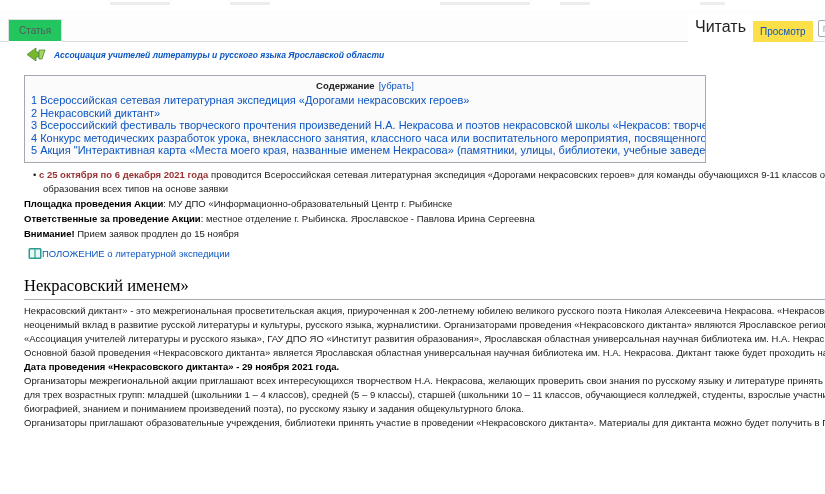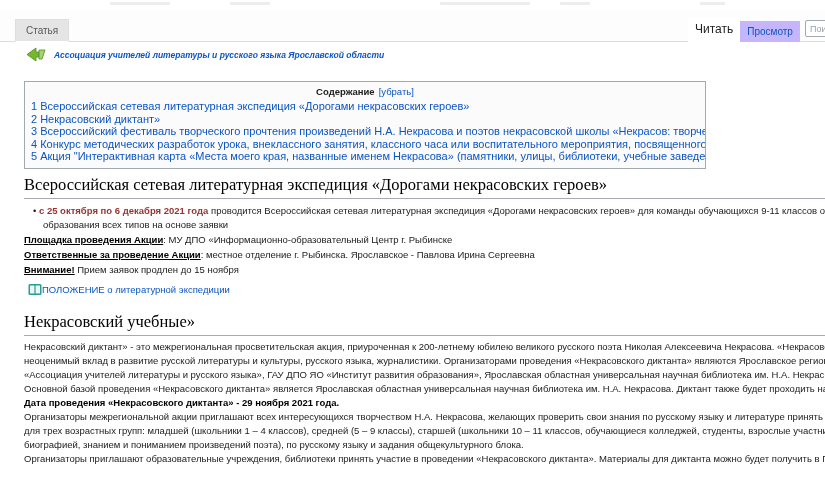--- a/index.html
+++ b/index.html
@@ -12,45 +12,45 @@
     font-family: "Liberation Sans", sans-serif;
     color: #202122;
   }
   
   .top-remnants { position: absolute; top: 0; left: 0; width: 825px; height: 9px; }
   .top-remnants span { position: absolute; top: 2px; height: 3px; background: #ededed; border-radius: 1px; }
 
   
   .tabbar { position: absolute; top: 10px; left: 0; width: 1000px; height: 32px;
             border-bottom: 1px solid #d9dde1; background: #fdfdfd; }
-  .tab-article { position: absolute; left: 15px; bottom: -1px; padding: 5px 10px 5px;
-                 font-size: 10px; color: #54595d; background: #e5e5e5;
+  .tab-article { position: absolute; left: 8px; bottom: -1px; padding: 5px 10px 5px;
+                 font-size: 10px; color: #54595d; background: #22c55e;
                  border: 1px solid #dcdfe2; border-bottom: 1px solid #fff; cursor: pointer; }
   .right-tabs { position: absolute; left: 688px; bottom: -1px; display: flex; align-items: flex-end; }
-  .tab-read { padding: 5px 7px; font-size: 12px; color: #222; background: #fff;
+  .tab-read { padding: 5px 7px; font-size: 16px; color: #222; background: #fff;
               border-bottom: 1px solid #fff; cursor: pointer; }
-  .tab-view { padding: 5px 7px; font-size: 10px; color: var(--link); background: #c4b5fd; cursor: pointer; margin-top: 19px; }
+  .tab-view { padding: 5px 7px; font-size: 10px; color: var(--link); background: #fde047; cursor: pointer; margin-top: 19px; }
   .search-box { margin: 0 0 5px 5px; width: 150px; height: 17px;
                 border: 1px solid #a2a9b1; border-radius: 2px; padding: 1px 4px;
                 font-size: 9px; color: #54595d; font-family: "Liberation Sans", sans-serif; }
   .search-box::placeholder { color: #9aa0a6; }
 
   
   .content { position: absolute; top: 42px; left: 0; width: 825px; padding-left: 24px; }
   h1.title {
     font-family: "Liberation Serif", serif; font-weight: 400; font-size: 19px;
     color: #000; margin: 13px 0 0 4px; padding-bottom: 5px;
     border-bottom: 1px solid #c8ccd1; white-space: nowrap; overflow: hidden;
   }
   .backlink-row { margin: 5px 0 0 2px; display: flex; align-items: center; gap: 7px; font-style: italic; }
   .backlink { font-size: 8.5px; font-weight: bold; color: var(--link);
               text-decoration: none; cursor: pointer; white-space: nowrap; }
   .arrow-icon { width: 21px; height: 15px; flex: 0 0 auto; cursor: pointer; }
 
-  .toc { margin-top: 19px; width: 682px; border: 1px solid #a2a9b1; background: #fbfbfb;
+  .toc { margin-top: 13px; width: 682px; border: 1px solid #a2a9b1; background: #fbfbfb;
          padding: 4px 0 5px; }
   .toc-head { text-align: center; font-size: 9.5px; color: #202122; }
   .toc-head .toc-title { font-weight: bold; }
   .toc-head .toc-toggle { color: var(--link); font-weight: 400; margin-left: 4px; cursor: pointer; }
   .toc-list { margin-top: 3px; }
   .toc-item { padding-left: 6px; font-size: 11px; line-height: 12.6px; color: var(--link);
               white-space: nowrap; overflow: hidden; cursor: pointer; }
 
   h2.sect {
     font-family: "Liberation Serif", serif; font-weight: 400; font-size: 16.5px;
@@ -59,21 +59,21 @@
   }
   h2.sect.second { margin-top: 14px; }
 
   .bl { font-size: 9.5px; line-height: 14px; white-space: nowrap; color: #202122; }
   .bullet-block { margin-top: 5px; }
   .bullet-l1 { padding-left: 9px; }
   .bullet-l1::before { content: "• "; color: #202122; }
   .bullet-l2 { padding-left: 19px; }
   .date-red { font-weight: bold; color: var(--date_red); }
   .field { margin-top: 1px; }
-  .field b { color: #000; text-decoration: underline; }
+  .field b { color: #000; }
   .doclink-row { margin-top: 5px; display: flex; align-items: center; padding-left: 4px; height: 16px; }
   .doclink { font-size: 9.5px; color: var(--link); text-decoration: none; cursor: pointer; }
   .book-icon { width: 14px; height: 13px; flex: 0 0 auto; }
   .para-group { margin-top: 4px; }
   .bold-line { font-weight: bold; color: #000; }
 </style>
 </head>
 <body>
 
 <div class="page">
@@ -112,21 +112,20 @@
       </div>
       <div class="toc-list">
         <div class="toc-item">1 Всероссийская сетевая литературная экспедиция «Дорогами некрасовских героев»</div>
         <div class="toc-item">2 Некрасовский диктант»</div>
         <div class="toc-item">3 Всероссийский фестиваль творческого прочтения произведений Н.А. Некрасова и поэтов некрасовской школы «Некрасов: творческий взгляд 200 лет спустя…»</div>
         <div class="toc-item">4 Конкурс методических разработок урока, внеклассного занятия, классного часа или воспитательного мероприятия, посвященного празднованию 200-летия со дня рождения Николая Алексеевича Некрасова</div>
         <div class="toc-item">5 Акция "Интерактивная карта «Места моего края, названные именем Некрасова» (памятники, улицы, библиотеки, учебные заведения и др. учреждения культуры)"</div>
       </div>
     </div>
 
-    <h2 class="sect">Всероссийская сетевая литературная экспедиция «Дорогами некрасовских героев»</h2>
 
     <div class="bullet-block">
       <div class="bl bullet-l1"><span class="date-red">с 25 октября по 6 декабря 2021 года</span><span> проводится Всероссийская сетевая литературная экспедиция «Дорогами некрасовских героев» для команды обучающихся 9-11 классов образовательных организаций, центров дополнительного</span></div>
       <div class="bl bullet-l2">образования всех типов на основе заявки</div>
     </div>
 
     <div class="bl field"><b>Площадка проведения Акции</b><span>: МУ ДПО «Информационно-образовательный Центр г. Рыбинске</span></div>
 
     <div class="bl field"><b>Ответственные за проведение Акции</b><span>: местное отделение г. Рыбинска. Ярославское - Павлова Ирина Сергеевна</span></div>
 
@@ -134,21 +133,21 @@
 
     <div class="doclink-row">
       <svg class="book-icon" viewBox="0 0 14 13">
         <rect x="0.5" y="1" width="13" height="11" rx="1.5" fill="#2a9d8f"></rect>
         <rect x="2" y="2.5" width="4.4" height="8" fill="#e8f7f5"></rect>
         <rect x="7.6" y="2.5" width="4.4" height="8" fill="#e8f7f5"></rect>
       </svg>
       <a class="doclink">ПОЛОЖЕНИЕ о литературной экспедиции</a>
     </div>
 
-    <h2 class="sect second">Некрасовский учебные»</h2>
+    <h2 class="sect second">Некрасовский именем»</h2>
 
     <div class="para-group">
       <div class="bl">Некрасовский диктант» - это межрегиональная просветительская акция, приуроченная к 200-летнему юбилею великого русского поэта Николая Алексеевича Некрасова. «Некрасовский диктант» является данью памяти поэту, который в</div>
       <div class="bl">неоценимый вклад в развитие русской литературы и культуры, русского языка, журналистики. Организаторами проведения «Некрасовского диктанта» являются Ярославское региональное отделение Общероссийской общественной ор</div>
       <div class="bl">«Ассоциация учителей литературы и русского языка», ГАУ ДПО ЯО «Институт развития образования», Ярославская областная универсальная научная библиотека им. Н.А. Некрасова.</div>
     </div>
 
     <div>
       <div class="bl">Основной базой проведения «Некрасовского диктанта» является Ярославская областная универсальная научная библиотека им. Н.А. Некрасова. Диктант также будет проходить на базе ряда районных библиотек, школ г. Ярославля и Я</div>
     </div>

